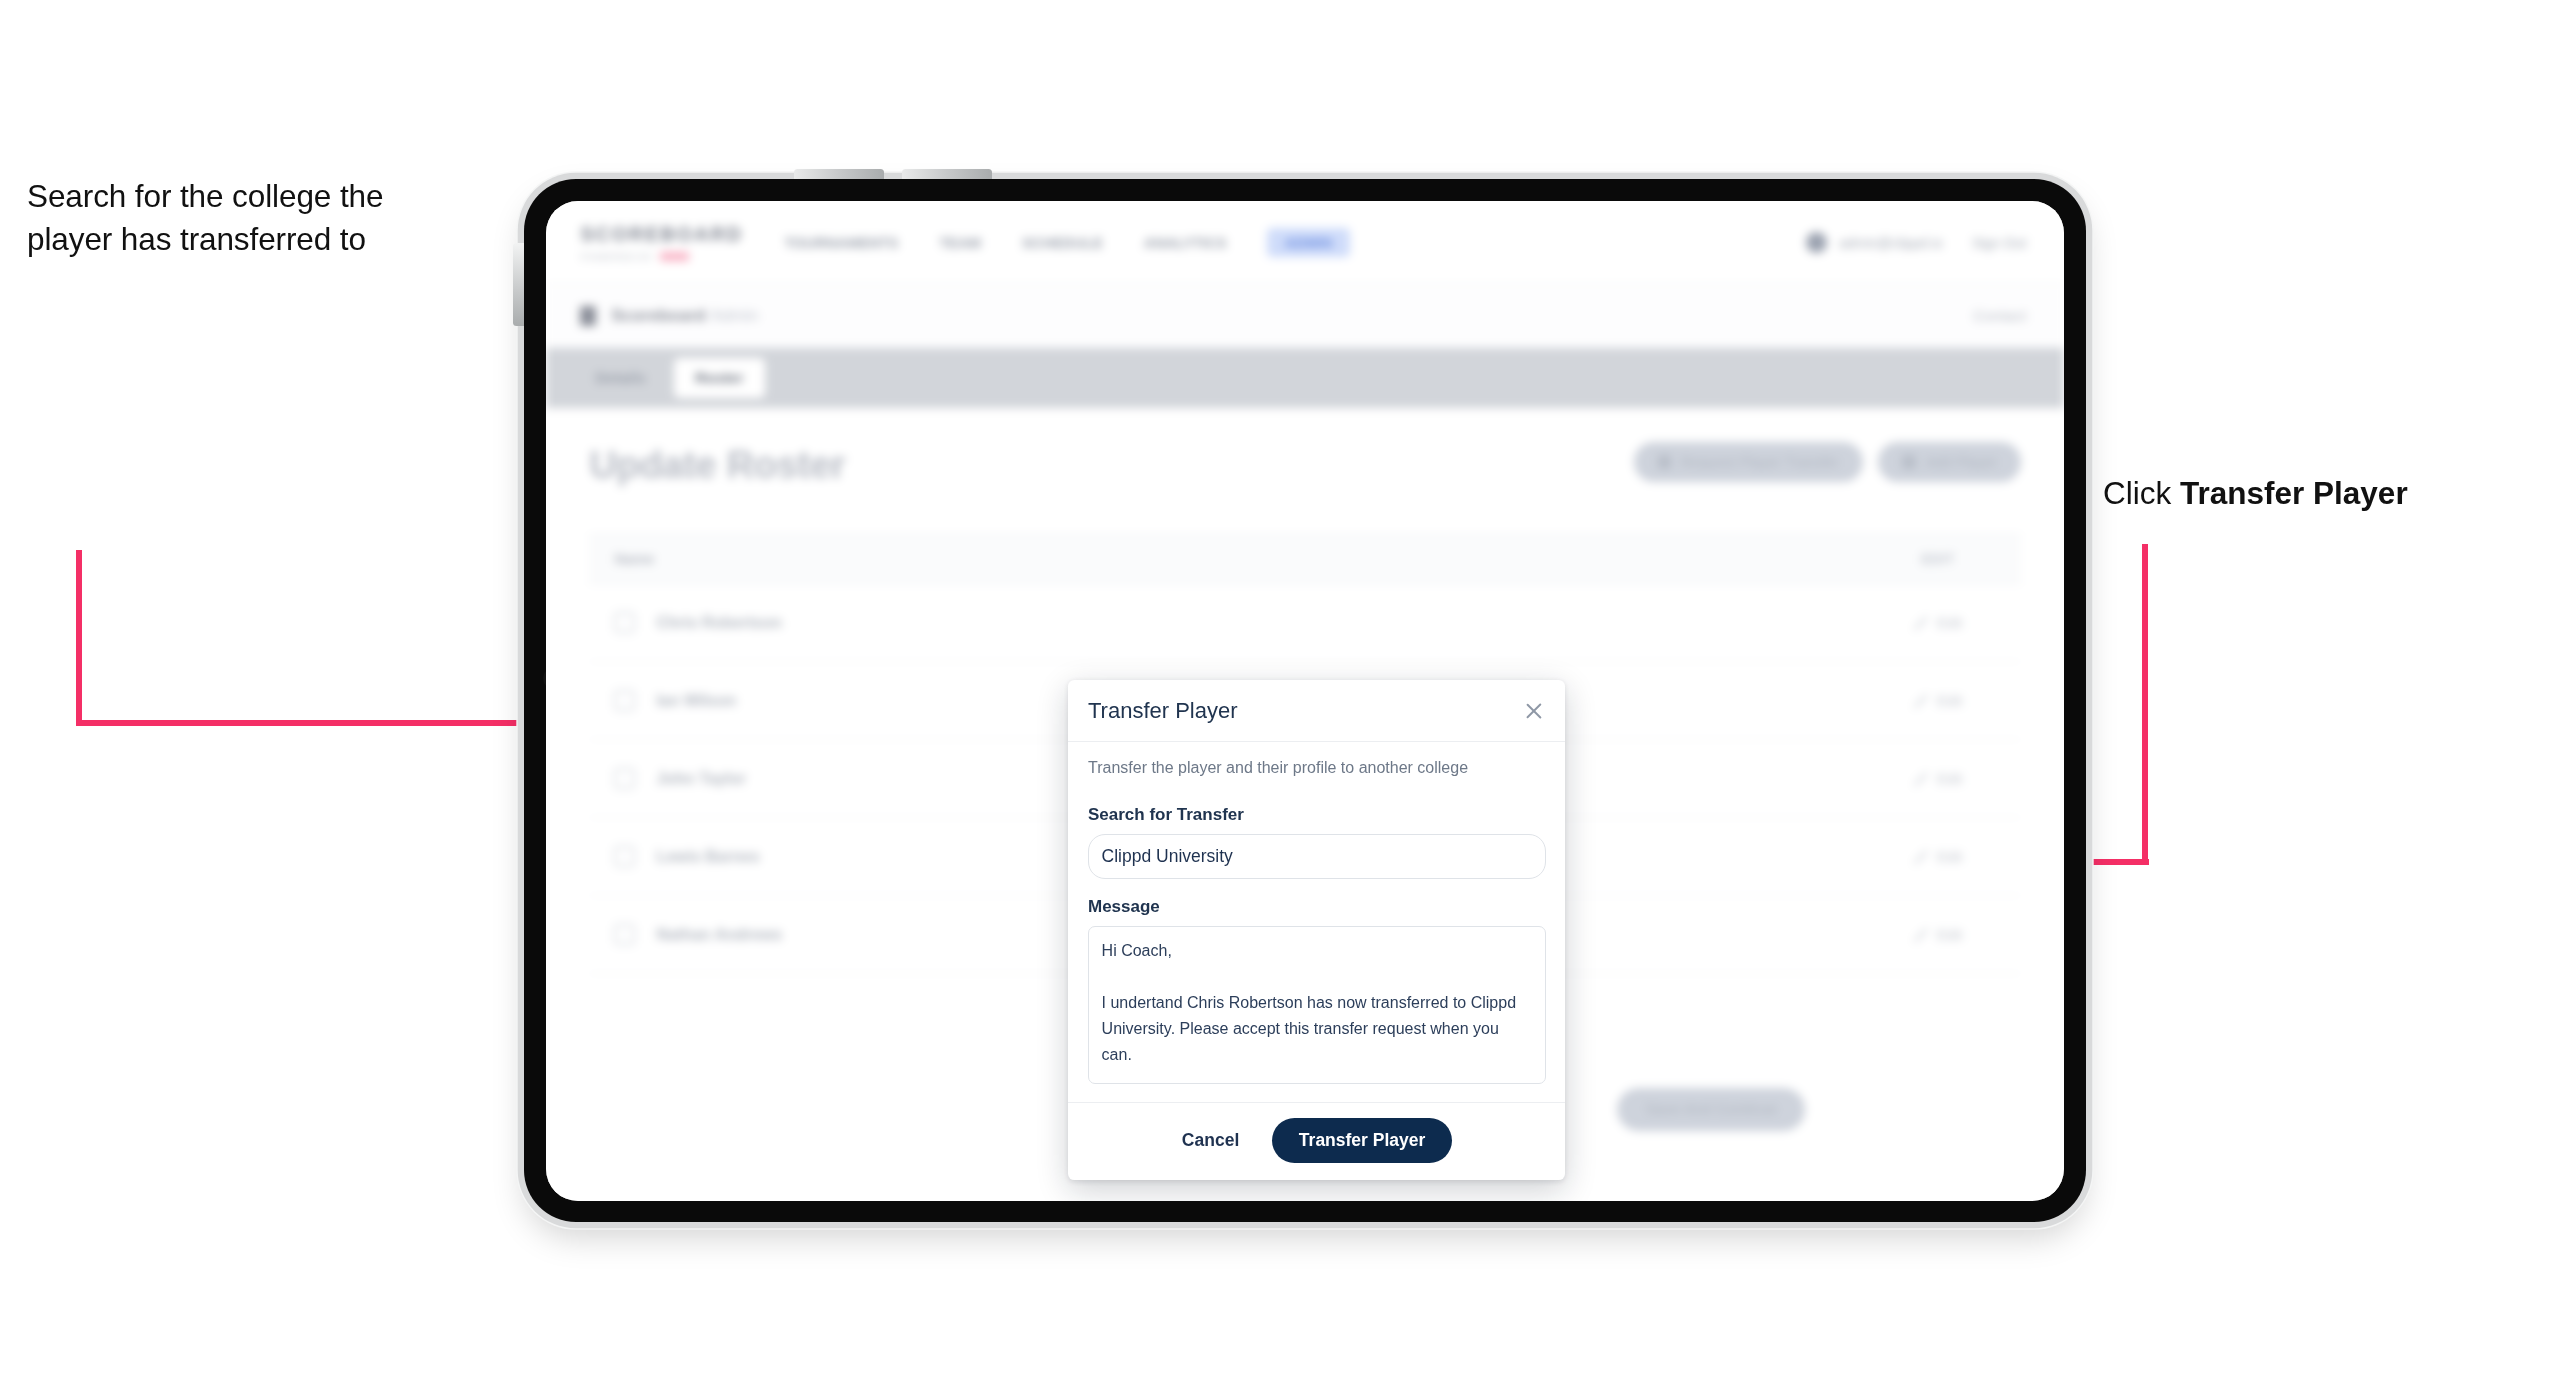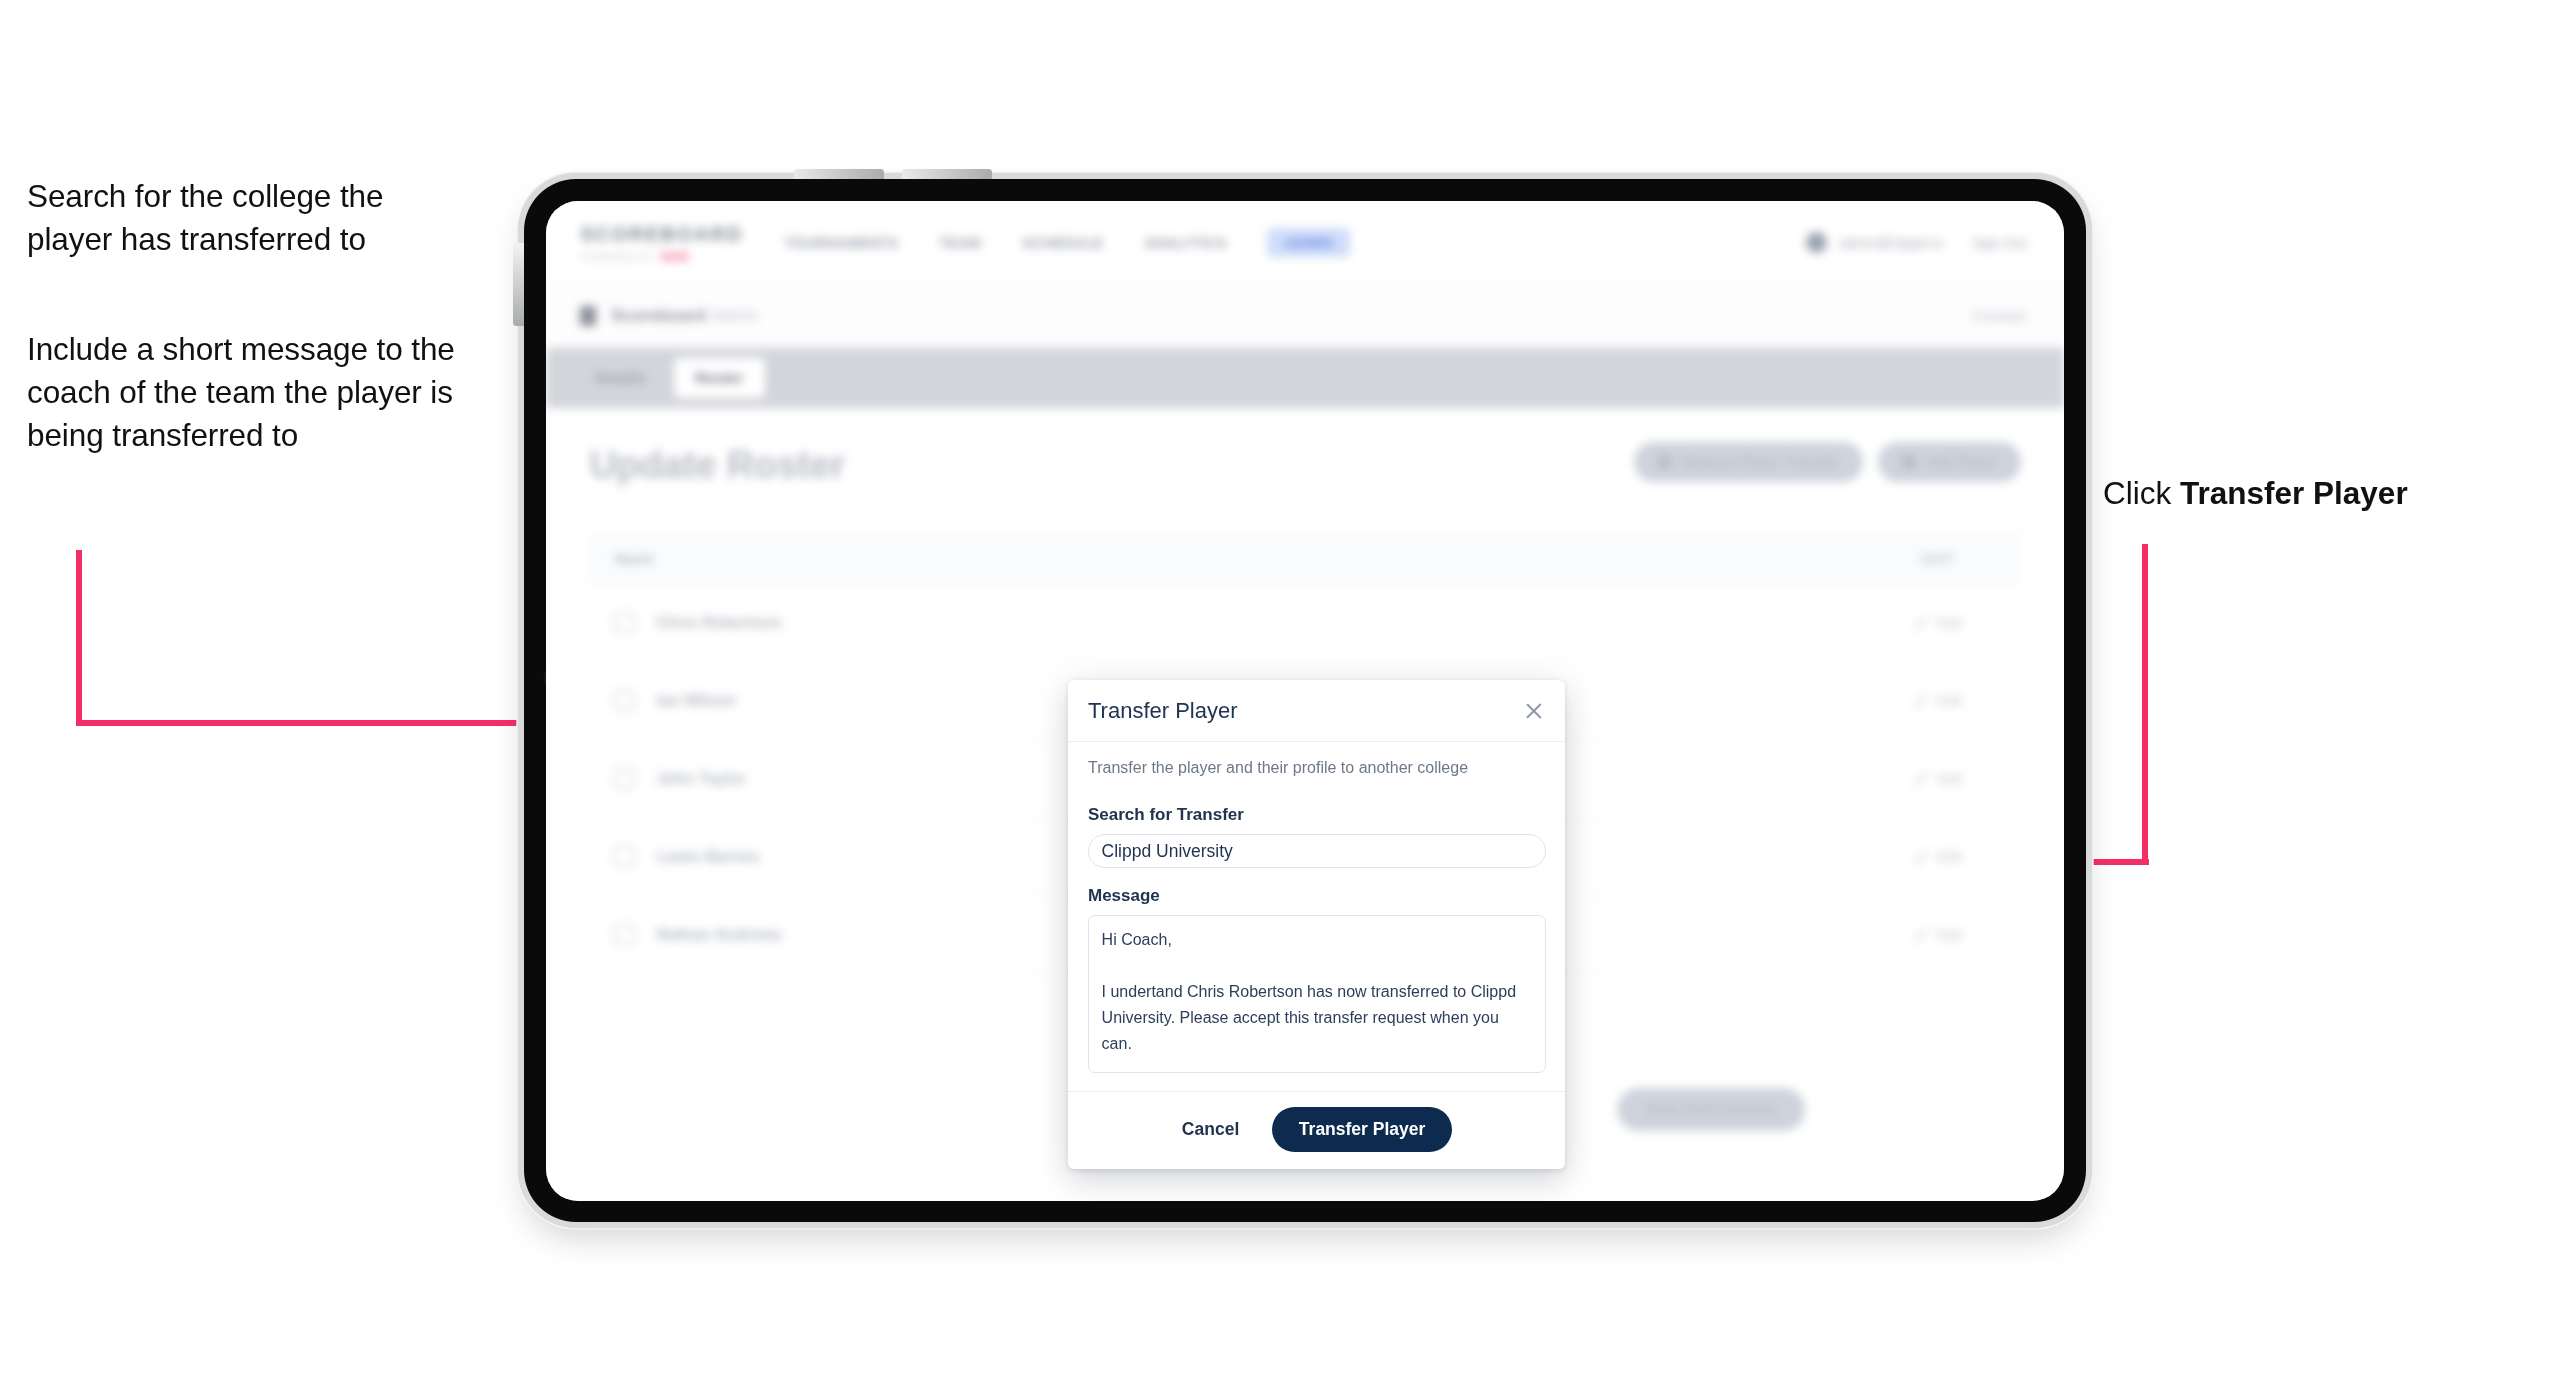--- a/index.html
+++ b/index.html
@@ -210,21 +210,21 @@
     content: ""; position: absolute; left: 2.1px; top: 10.5px;
     width: 19.6px; height: 2.1px; background: #8f98a6; border-radius: 1.4px;
   }
   #modal-close::before { transform: rotate(45deg); }
   #modal-close::after  { transform: rotate(-45deg); }
 
   #modal-body { padding: 17px 19.6px 18px 19.6px; }
   #modal-desc { font-size: 16px; color: #6d7888; margin-bottom: 28px; }
   .field-label { font-size: 17px; color: #20344f; font-weight: 600; margin-bottom: 9px; }
   .text-input {
-    width: 100%; height: 34px; border: 1.4px solid #dfe3e8; border-radius: 17px;
+    width: 100%; height: 45px; border: 1.4px solid #dfe3e8; border-radius: 17px;
     padding: 0 12.6px; font-size: 17.5px; color: #1f3250;
     font-family: "Liberation Sans", sans-serif; background: #fff;
     display: flex; align-items: center;
   }
   .spacer { height: 18px; }
   .text-area {
     width: 100%; height: 158px; border: 1.4px solid #dfe3e8; border-radius: 7px;
     padding: 11.2px 12.6px; font-size: 16px; line-height: 1.62; color: #2c3e5a;
     font-family: "Liberation Sans", sans-serif; background: #fff;
     white-space: pre-wrap; overflow: hidden;
@@ -240,21 +240,20 @@
     border: none; border-radius: 699px; padding: 12px 26.6px; cursor: pointer;
     font-family: "Liberation Sans", sans-serif;
   }
 </style>
 </head>
 <body>
 
 <div id="stage">
 
   <div class="annot-left a1">Search for the college the player has transferred to</div>
-  <div class="annot-left a2">Include a short message to the coach of the team the player is being transferred to</div>
 
   <div class="annot-right">
     <span>Click </span><b>Transfer Player</b>
   </div>
 
   <div class="pink" id="pink-l-vert"></div>
   <div class="pink" id="pink-l-horz"></div>
   <div id="pink-l-head"></div>
 
   <div class="pink" id="pink-r-vert"></div>

